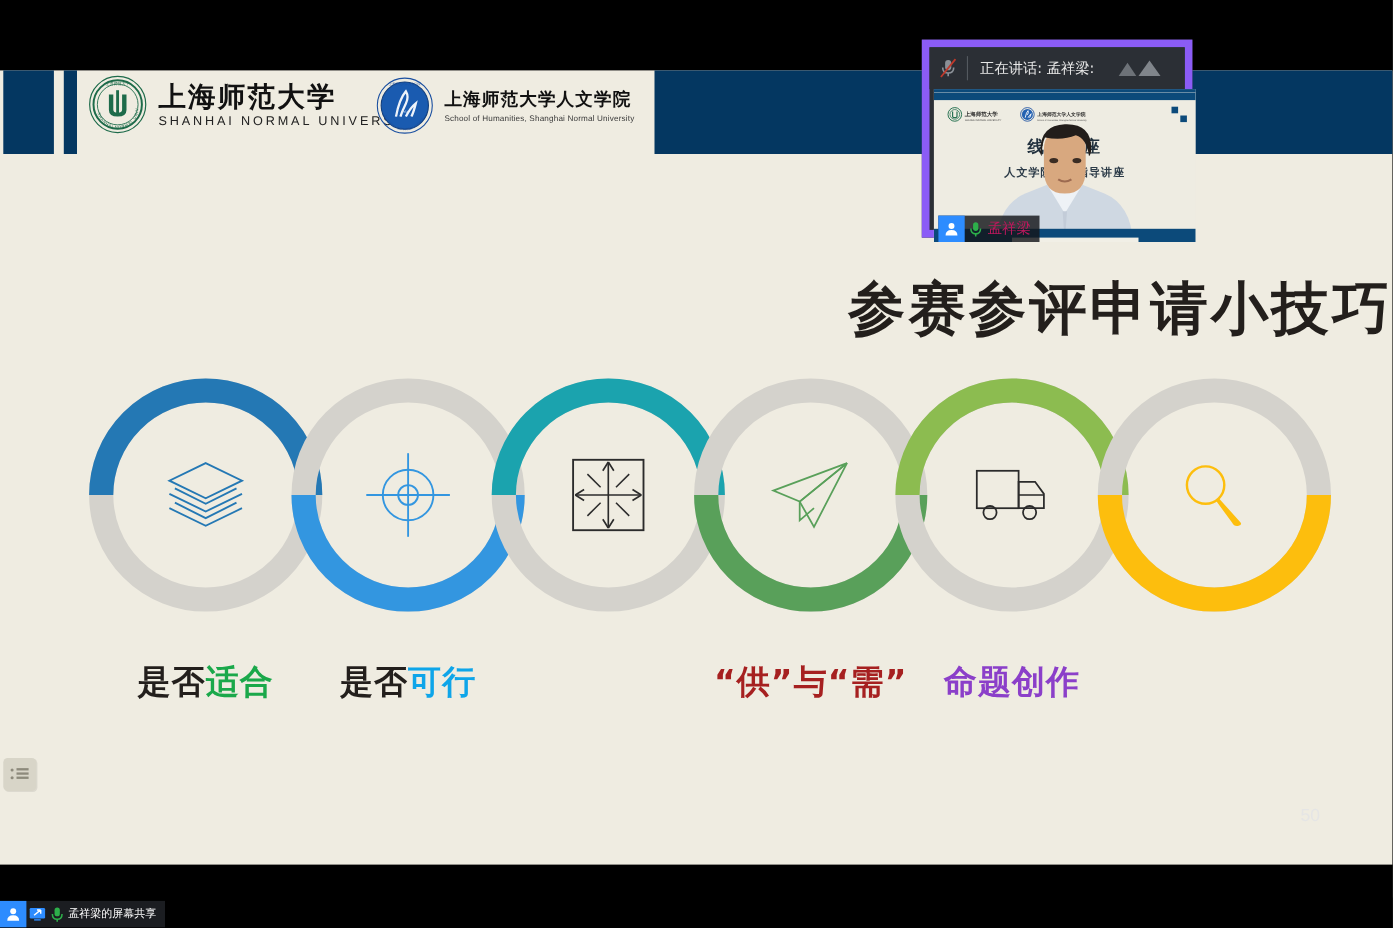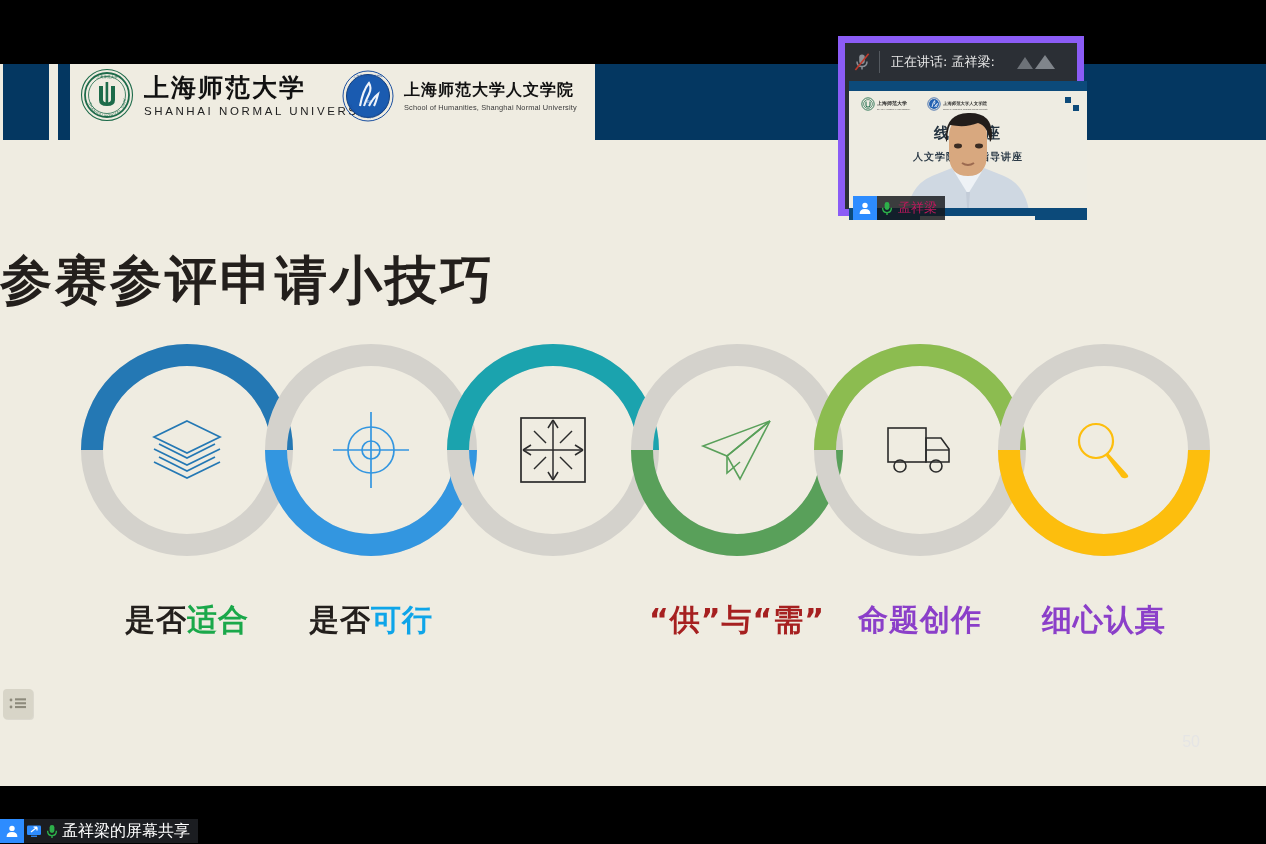--- a/index.html
+++ b/index.html
@@ -46,21 +46,21 @@
   .logo-en {
     font-family: "Liberation Sans", sans-serif;
     color: #222; white-space: nowrap;
   }
   #logo-snu .logo-en { font-size: 11.5px; letter-spacing: 2.6px; margin-top: 3px; }
   #logo-soh .logo-en { font-size: 7.4px; letter-spacing: 0.15px; margin-top: 3px; color:#3a3a3a; }
 
   
   #slide-title {
     position: absolute; left: 0; top: 246px; width: 1266px;
-    text-align: left;
+    text-align: right;
     font-family: "DejaVu Sans", "Liberation Sans", sans-serif;
     font-size: 52px; font-weight: 700; color: #231f1c;
     letter-spacing: 3px;
   }
 
   
   #ring-chain { position: absolute; left: 0; top: 340px; width: 1266px; height: 230px; }
   .ring { position: absolute; top: 0; width: 220px; height: 220px; }
   .ring svg { display: block; overflow: visible; }
   .ring-icon {
@@ -154,21 +154,21 @@
     position: absolute; left: 0; top: 3px; height: 24px;
     display: flex; align-items: center; background: #1b1d21;
   }
   #share-chip .user-chip {
     width: 24px; height: 24px; background: #2d8cff;
     display: flex; align-items: center; justify-content: center;
   }
   #share-chip .screen-chip { width: 20px; display: flex; align-items: center; justify-content: center; }
   #share-chip .mic-chip { width: 16px; display: flex; align-items: center; justify-content: center; }
   #share-chip .share-text {
-    color: #fff; font-size: 16px; padding: 0 8px 0 2px;
+    color: #fff; font-size: 10px; padding: 0 8px 0 2px;
     font-family: "DejaVu Sans","Liberation Sans",sans-serif; white-space: nowrap;
   }
   #top-dot { position: absolute; left: 764px; top: 65px; width: 3px; height: 3px; background: #6a6f75; }
 </style>
 </head>
 <body>
 
 <div id="screen">
 
   <div id="top-dot"></div>
@@ -335,23 +335,20 @@
       <span class="dark">是否</span><span style="color:#1aa84a">适合</span>
     </div>
     <div class="label" style="left:261px">
       <span class="dark">是否</span><span style="color:#0ea5e9">可行</span>
     </div>
     <div class="label" style="left:627px">
       <span style="color:#a62020">“供”与“需”</span>
     </div>
     <div class="label" style="left:810px">
       <span style="color:#8b3fc9">命题创作</span>
-    </div>
-    <div class="label" style="left:994px">
-      <span style="color:#8b3fc9">细心认真</span>
     </div>
   </div>
 
   <div id="slide-number">50</div>
 
   <div id="list-button">
     <svg width="18" height="14" viewBox="0 0 18 14">
       <circle cx="2" cy="3" r="1.4" fill="#8d8a7c"></circle>
       <circle cx="2" cy="10" r="1.4" fill="#8d8a7c"></circle>
       <rect x="6" y="1.3" width="11" height="2.1" fill="#8d8a7c"></rect>

